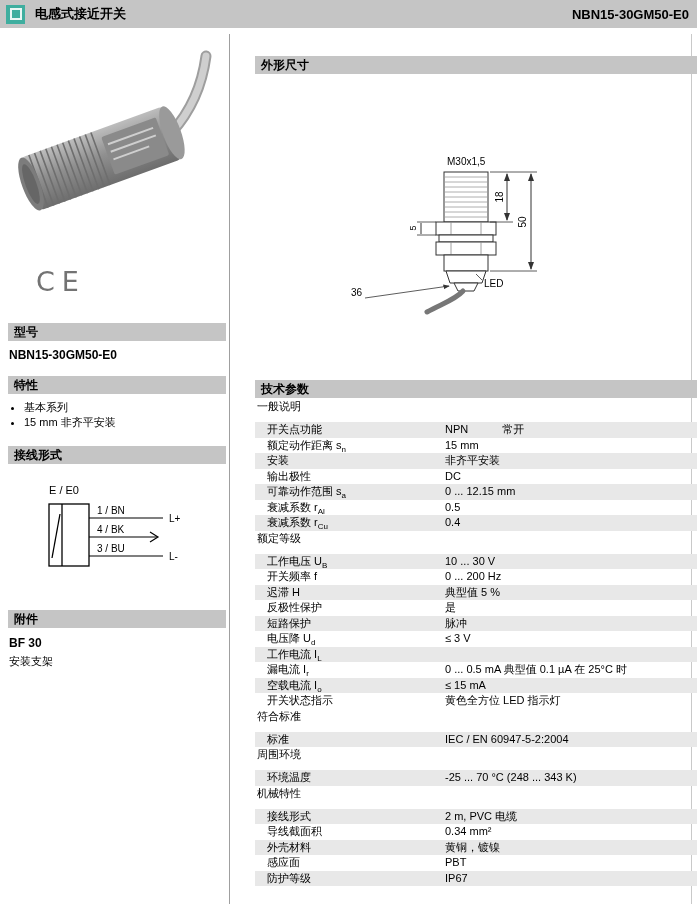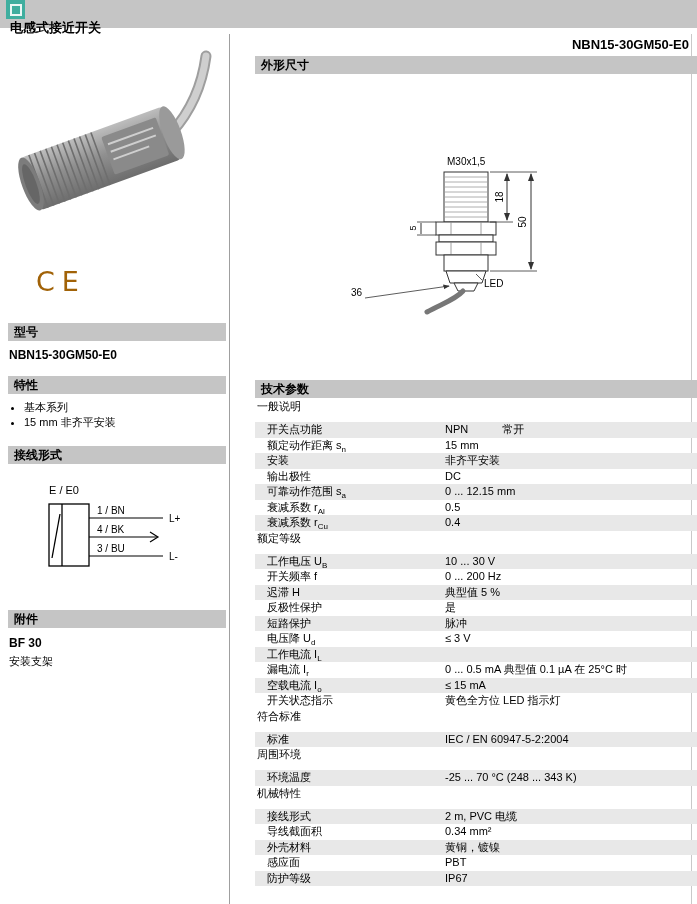--- a/index.html
+++ b/index.html
@@ -1,36 +1,36 @@
 <!DOCTYPE html>
 <html><head>
 <meta charset="utf-8">
 <style>
   html,body{margin:0;padding:0;background:#fff;}
   .page{position:relative;width:697px;height:904px;background:#fff;overflow:hidden;
         font-family:"Liberation Sans","DejaVu Sans",sans-serif;font-size:11px;color:#000;}
   
   .header{position:absolute;top:0;left:0;width:697px;height:28px;background:#c5c5c5;
-          display:flex;align-items:flex-start;flex-direction:column;}
+          display:flex;align-items:center;}
   .logo{width:19px;height:19px;margin-left:6px;background:#3fae9f;display:flex;
         align-items:center;justify-content:center;flex:0 0 auto;}
   .logo-inner{width:8px;height:8px;border:2px solid #eaf7f5;}
   .header-title{font-weight:bold;font-size:13px;margin-left:10px;}
   .header-part{margin-left:auto;margin-right:8px;font-weight:bold;font-size:13px;}
   .divider{position:absolute;left:229px;top:34px;bottom:0;width:1px;background:#9f9f9f;}
   .right-edge{position:absolute;left:691px;top:34px;bottom:0;width:1px;background:#c9c9c9;}
 
   
   .sec-bar{background:#c5c5c5;font-weight:bold;font-size:12px;height:14px;line-height:14px;
            padding:2px 6px;}
 
   
   .left-col{position:absolute;left:8px;top:36px;width:218px;}
   .photo-wrap{width:212px;height:208px;margin-top:10px;}
-  .ce{margin:12px 0 26px 28px;font-size:27px;letter-spacing:7px;color:#a16207;
+  .ce{margin:12px 0 26px 28px;font-size:27px;letter-spacing:7px;color:#737373;
       font-family:"DejaVu Sans",sans-serif;}
   .model-name{font-weight:bold;font-size:12px;padding:7px 0 14px 1px;}
   .features{margin:6px 0 16px 0;padding:0 0 0 16px;}
   .features li{line-height:15px;}
   .wiring{margin:14px 0 18px 0;text-align:right;}
   .acc-name{font-weight:bold;font-size:12px;padding:8px 0 4px 1px;}
   .acc-desc{padding:0 0 6px 1px;}
 
   
   .right-col{position:absolute;left:255px;top:56px;width:451px;}

